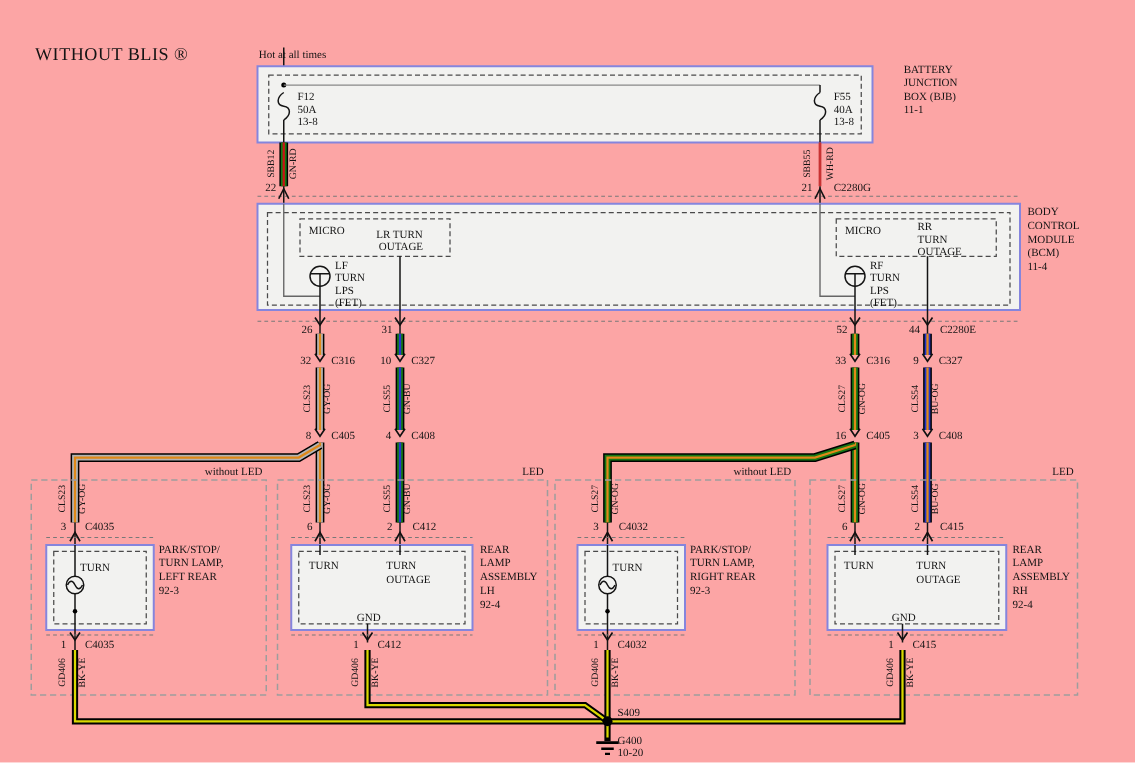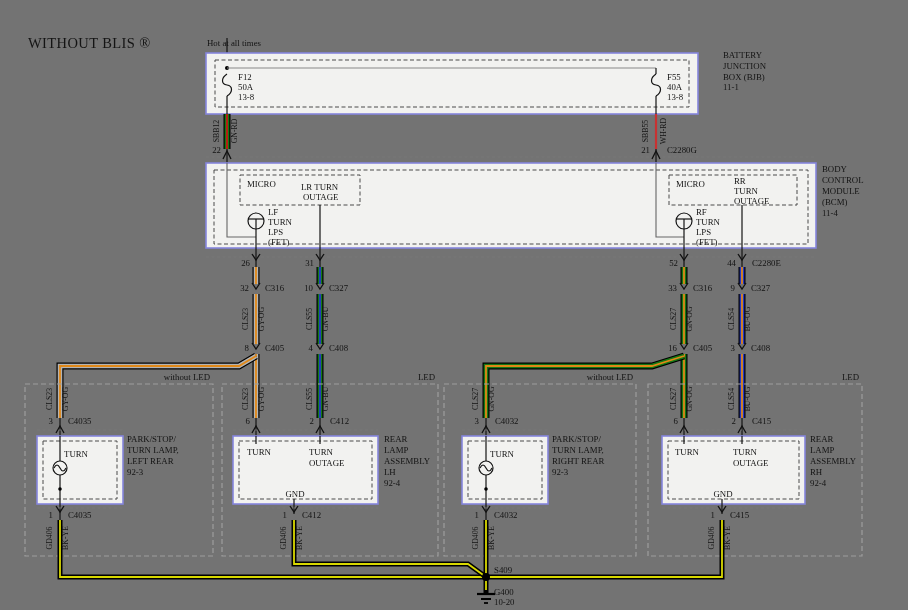--- a/index.html
+++ b/index.html
@@ -1,16 +1,16 @@
 <!DOCTYPE html>
 <html><head>
 <meta charset="utf-8">
 <style>
   html,body{margin:0;padding:0;background:#ffffff;}
-  .stage{width:908px;height:610px;position:relative;background:#737373;}
+  .stage{width:908px;height:610px;position:relative;background:#fca5a5;}
   svg{display:block;}
   text{font-family:"Liberation Serif",serif;fill:#141414;}
   .t{font-size:8.8px;}
   .tr{font-size:7.8px;}
   .title{font-size:14.5px;letter-spacing:.4px;}
   .end{text-anchor:end;}
   .mid{text-anchor:middle;}
   line,polyline,path,rect,circle{vector-effect:none;}
   .bluebox{fill:#f2f2f0;stroke:#8585dd;stroke-width:1.6;}
   .inner{fill:none;stroke:#4a4a4a;stroke-width:1;stroke-dasharray:4,2.5;}

